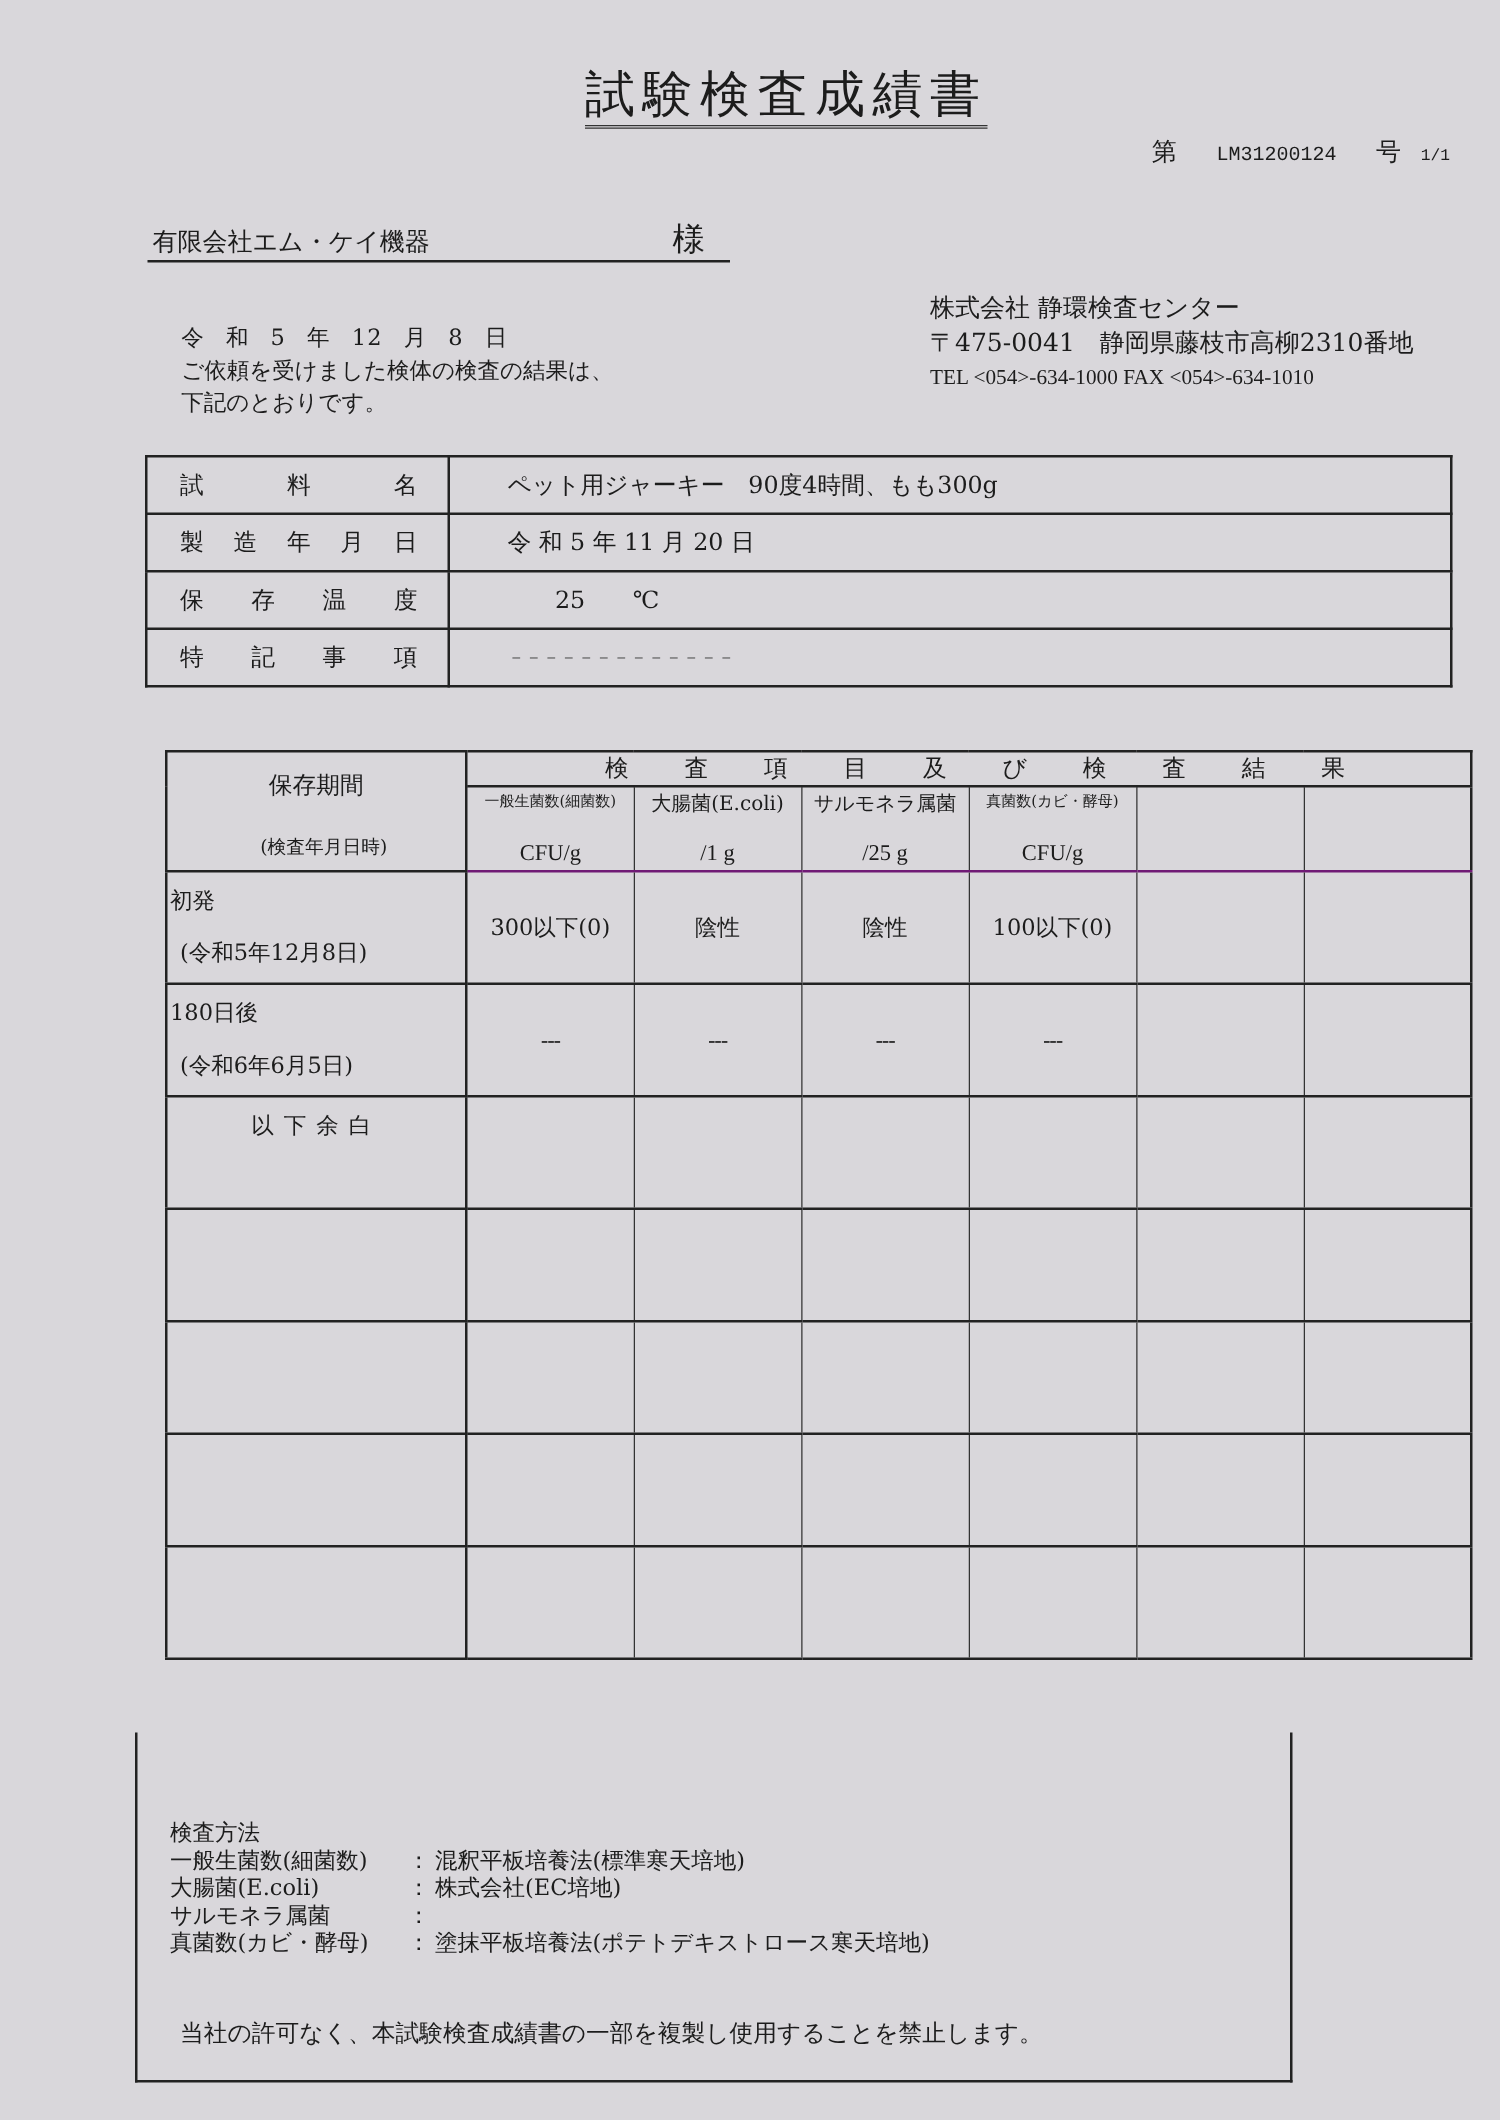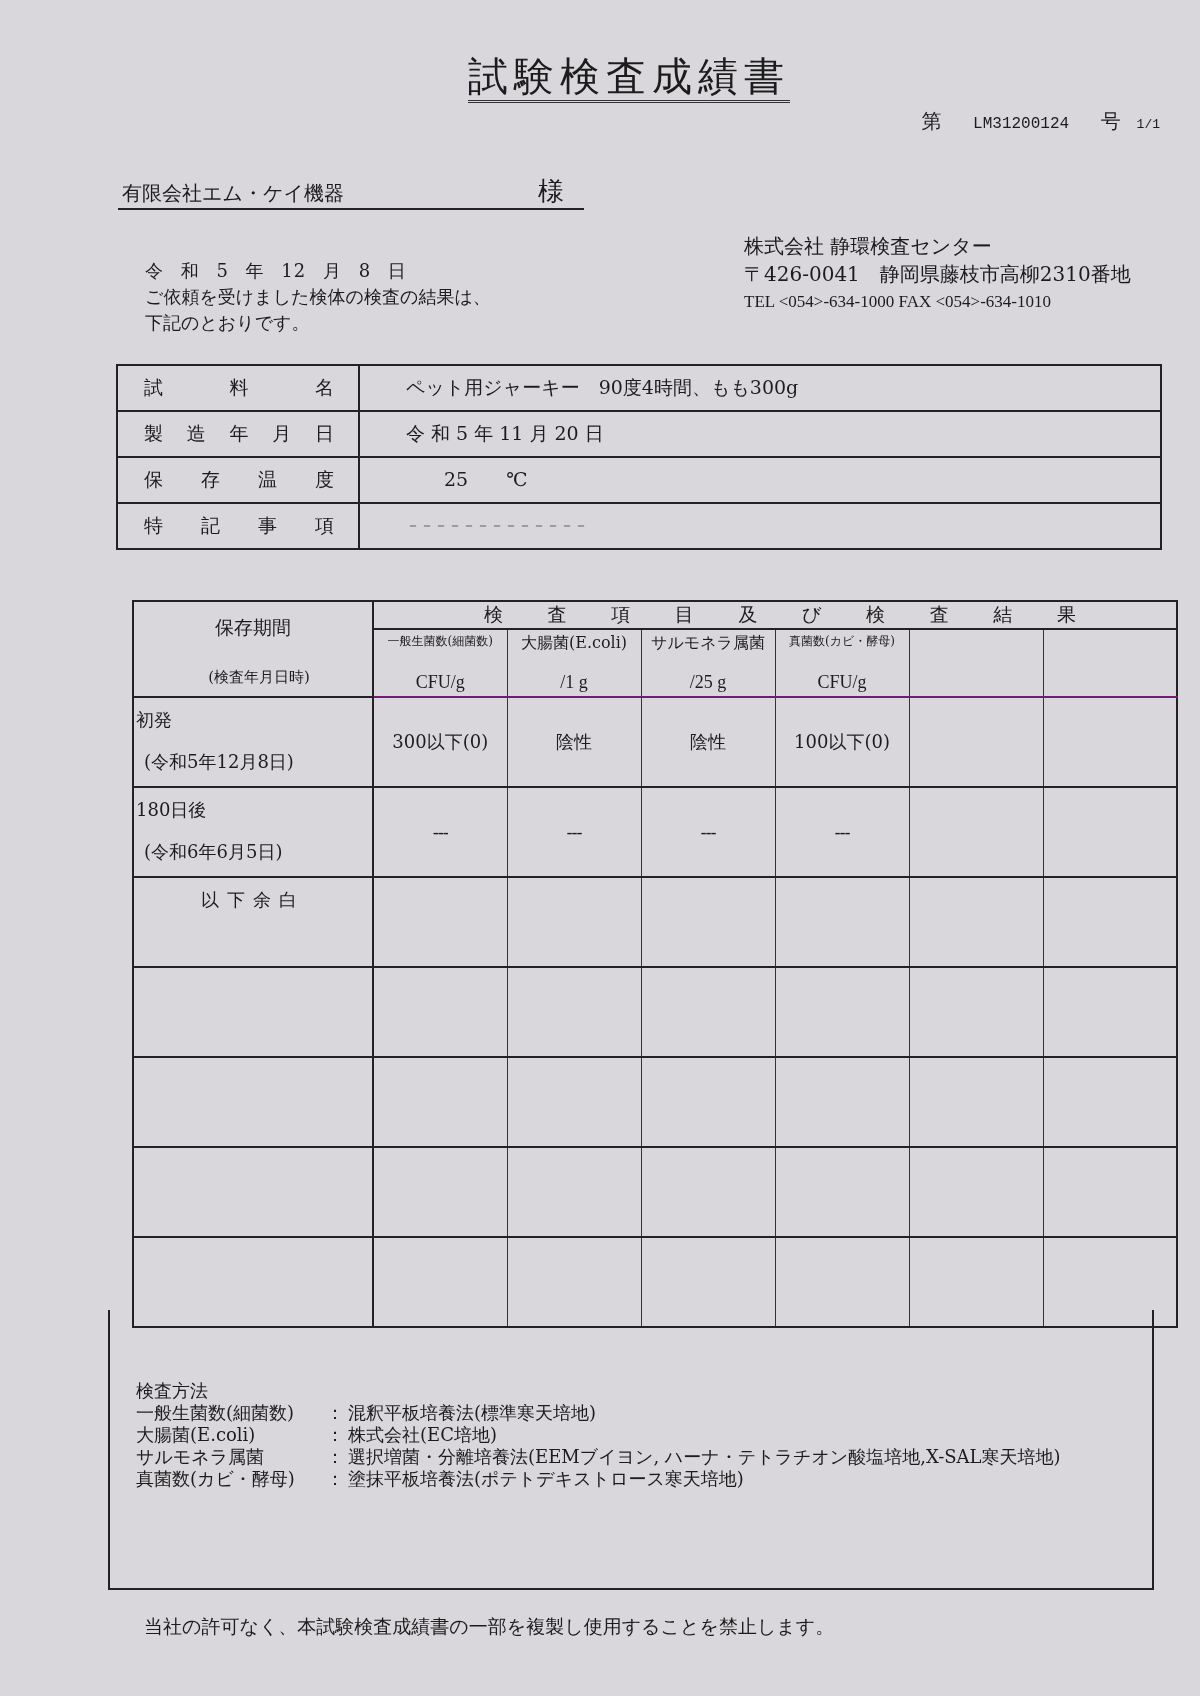--- a/index.html
+++ b/index.html
@@ -68,21 +68,21 @@
     .periodhdr { display: flex; flex-direction: column; justify-content: space-between; height: 84px; padding-top: 8px; box-sizing: border-box; }
     .periodhdr .a { font-size: 19px; }
     .periodhdr .b { font-size: 15px; padding-bottom: 4px; margin-left: 12px; }
     .pcell { text-align: left !important; vertical-align: top !important; }
     .pcell .p1 { display: block; padding: 10px 0 0 2px; font-size: 18px; }
     .pcell .p2 { display: block; padding: 18px 0 0 10px; font-size: 18px; }
     .pcell .center { display: block; text-align: center; padding-top: 10px; letter-spacing: 8px; }
     .dash { letter-spacing: -1px; font-size: 16px; }
 
     .methods {
-      position: absolute; left: 108px; top: 1310px; width: 1046px; height: 280px;
+      position: absolute; left: 108px; top: 1386px; width: 926px; height: 280px;
       border: 2px solid #222; border-top: none;
       box-sizing: border-box;
     }
     .methods .inner { position: absolute; left: 26px; top: 70px; font-size: 18px; line-height: 22px; }
     .methods .mrow { display: flex; }
     .methods .mk { width: 190px; white-space: nowrap; }
     .methods .sep { width: 22px; }
     .footer { left: 144px; top: 1614px; font-size: 19px; }
   </style>
 </head>
@@ -103,21 +103,21 @@
 </div>
 
 <div class="abs dateblock">
   <div class="date">令 和 5 年 12 月 8 日</div>
   <div>ご依頼を受けました検体の検査の結果は、</div>
   <div>下記のとおりです。</div>
 </div>
 
 <div class="abs issuer">
   <div>株式会社 静環検査センター</div>
-  <div>〒426-0041　静岡県藤枝市高柳2310番地</div>
+  <div>〒475-0041　静岡県藤枝市高柳2310番地</div>
   <div class="tel">TEL &lt;054&gt;-634-1000  FAX &lt;054&gt;-634-1010</div>
 </div>
 
 <table class="info">
   <tbody>
       <tr>
     <td class="lbl">
       <div class="lbltext">
         <span>試</span>
         <span>料</span>
@@ -318,21 +318,20 @@
       <span>混釈平板培養法(標準寒天培地)</span>
     </div>
     <div class="mrow">
       <span class="mk">大腸菌(E.coli)</span>
       <span class="sep">：</span>
       <span>株式会社(EC培地)</span>
     </div>
     <div class="mrow">
       <span class="mk">サルモネラ属菌</span>
       <span class="sep">：</span>
-      <span>選択増菌・分離培養法(EEMブイヨン, ハーナ・テトラチオン酸塩培地,X-SAL寒天培地)</span>
     </div>
     <div class="mrow">
       <span class="mk">真菌数(カビ・酵母)</span>
       <span class="sep">：</span>
       <span>塗抹平板培養法(ポテトデキストロース寒天培地)</span>
     </div>
   </div>
 </div>
 
 <div class="abs footer">当社の許可なく、本試験検査成績書の一部を複製し使用することを禁止します。</div>

